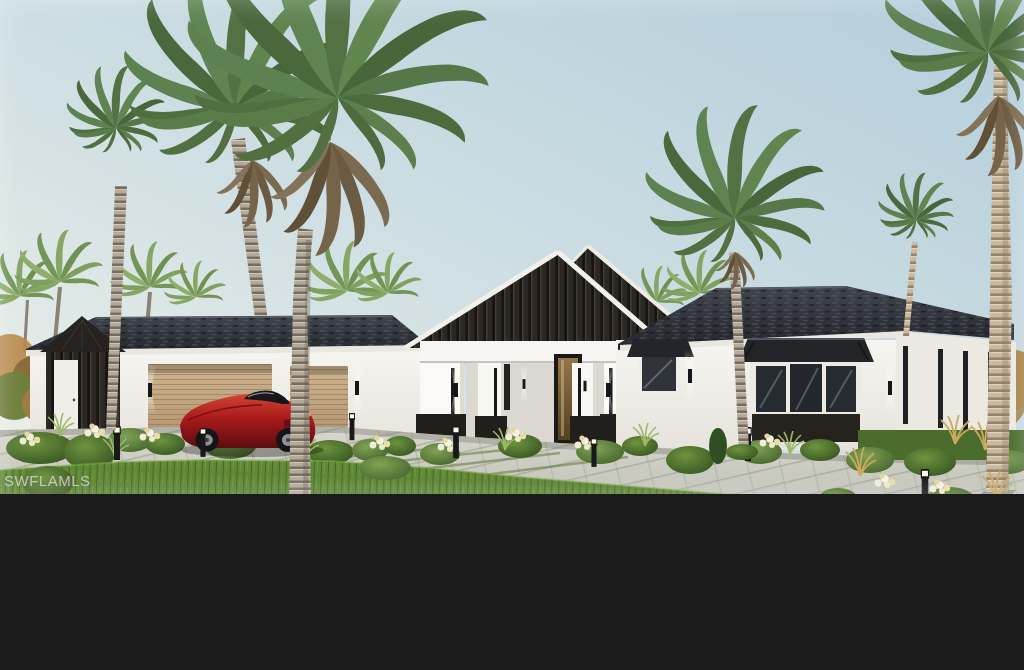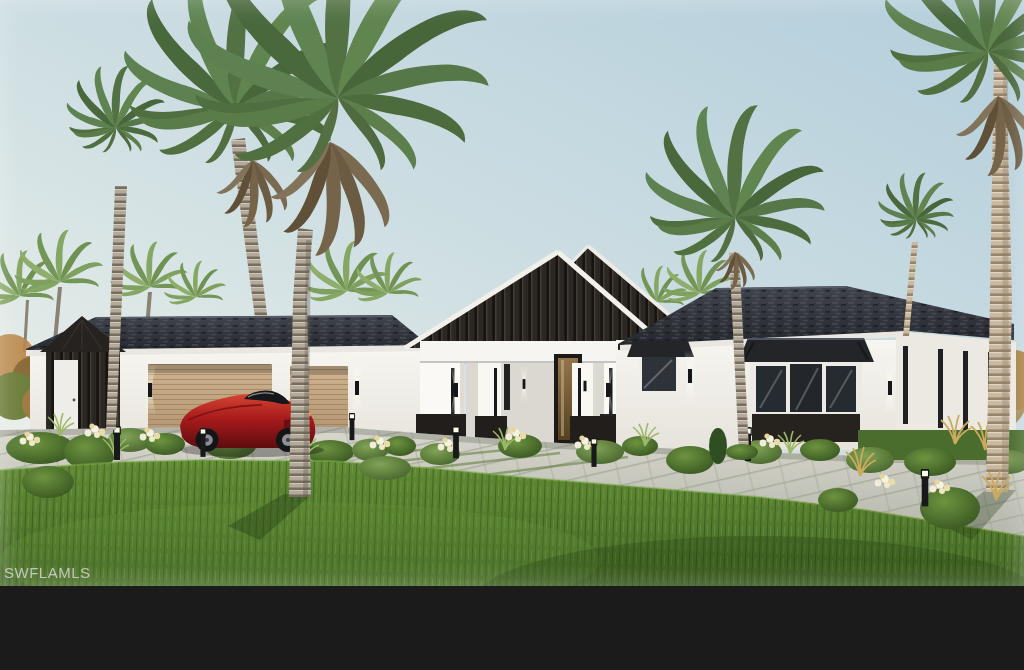--- a/index.html
+++ b/index.html
@@ -1,16 +1,16 @@
 <!DOCTYPE html>
 <html><head>
 <meta charset="utf-8">
 <style>
   html,body{margin:0;padding:0;background:#1b1b1b;}
-  .stage{position:relative;width:1024px;height:586px;overflow:hidden;
+  .stage{position:relative;width:1024px;height:494px;overflow:hidden;
          font-family:"Liberation Sans", sans-serif;background:#c2410c;}
   .stage svg{position:absolute;left:0;top:0;display:block;}
   .watermark{position:absolute;left:4px;bottom:5px;font-size:15px;
              color:#d3d2cd;opacity:.85;letter-spacing:.5px;
              font-family:"Liberation Sans", sans-serif;user-select:none;}
   .vignette{position:absolute;inset:0;pointer-events:none;
             box-shadow:inset 0 0 26px rgba(255,255,255,.30);}
 </style>
 </head>
 <body>

